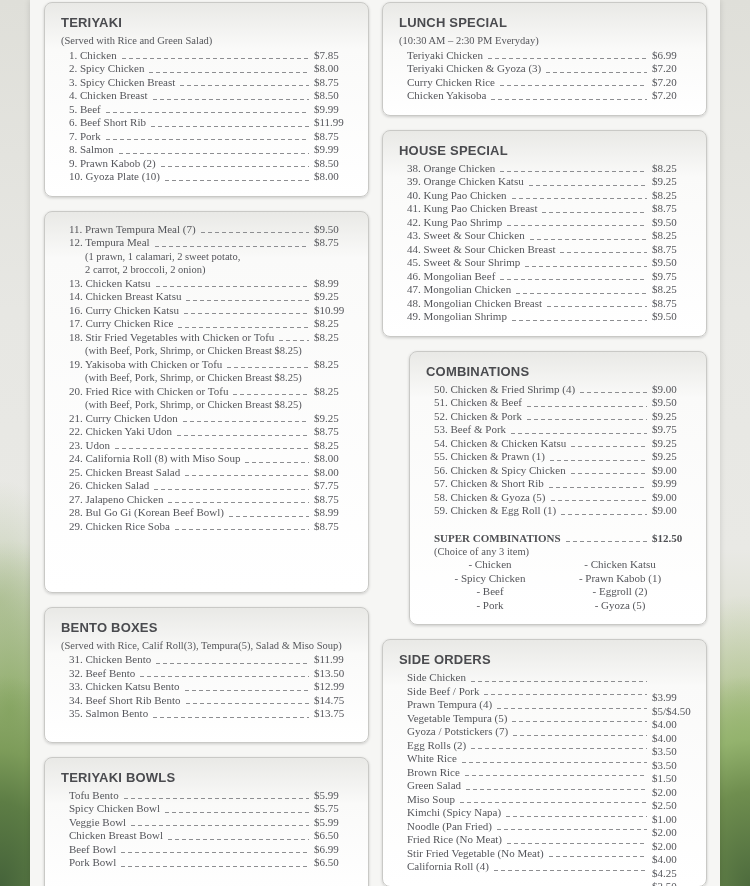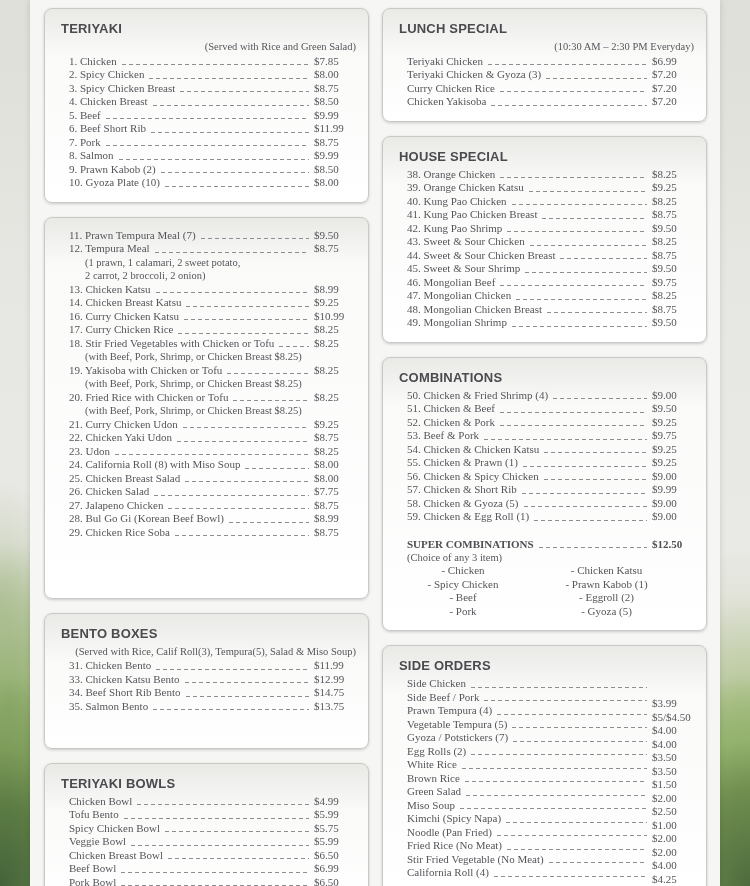--- a/index.html
+++ b/index.html
@@ -10,32 +10,32 @@
   .bg{position:absolute;inset:0;
     background:
       radial-gradient(130px 210px at 0px 886px,   #45633a 0%, #5d7d45 40%, #7d9c5a 65%, rgba(125,156,90,0) 100%),
       radial-gradient(100px 170px at 10px 710px,  rgba(139,170,102,.95) 0%, rgba(139,170,102,0) 100%),
       radial-gradient(70px 120px at 0px 600px,    rgba(160,180,130,.5) 0%, rgba(160,180,130,0) 100%),
       radial-gradient(140px 210px at 750px 886px, #4d6b3d 0%, #6f8e4f 45%, #94b36e 70%, rgba(148,179,110,0) 100%),
       radial-gradient(90px 150px at 745px 745px,  rgba(160,186,120,.85) 0%, rgba(160,186,120,0) 100%),
       linear-gradient(180deg,#dfdfd9 0%,#e7e7e3 35%,#e9e9e5 62%,#d6dac7 76%,#abbd88 88%,#6b8a4f 100%);}
   .content{position:absolute;top:0;bottom:0;left:30px;width:690px;
            background:#f6f6f4;box-shadow:0 0 6px rgba(0,0,0,.14);
-           box-sizing:border-box;padding:8px 13px 0 14px;
+           box-sizing:border-box;padding:2px 13px 0 14px;
            display:flex;gap:13px;align-items:flex-start;}
   .col{flex:1;display:flex;flex-direction:column;gap:14px;min-width:0;}
 
   .card{background:linear-gradient(to bottom,#e9e9e6 0px,#fafaf9 46px,#ffffff 100%);
         border:1px solid #c9c9c6;border-radius:8px;
         box-shadow:0 1px 3px rgba(0,0,0,.18);
         box-sizing:border-box;padding:11px 12px 12px 16px;}
   .card-title{font-family:"Liberation Sans",sans-serif;font-weight:700;
               font-size:13px;line-height:17px;color:#4a4b4f;
               letter-spacing:.2px;margin:0 0 3px 0;}
-  .card-subtitle{font-size:10.5px;line-height:13.5px;color:#55565b;margin:0 0 1px 0;text-align:right;}
+  .card-subtitle{font-size:10.5px;line-height:13.5px;color:#55565b;margin:0 0 1px 0;}
 
   .menu-row{display:flex;align-items:baseline;font-size:11px;line-height:13.5px;
             color:#55565b;padding-left:8px;}
   .item-label{white-space:nowrap;}
   .leader{flex:1;min-width:8px;margin:0 5px 3px 5px;height:1px;align-self:flex-end;
           background-image:repeating-linear-gradient(to right,#8d8e91 0,#8d8e91 4px,transparent 4px,transparent 7px);}
   .item-price{width:42px;flex-shrink:0;white-space:nowrap;}
   .item-note{font-size:10.5px;line-height:13.5px;color:#55565b;padding-left:24px;}
 
   .price-offset .item-price{position:relative;top:20px;}
@@ -47,21 +47,21 @@
   .super-options{display:grid;grid-template-columns:112px auto;
                  font-size:11px;line-height:13.5px;color:#55565b;padding-left:8px;text-align:center;}
 
   
   #card-teriyaki{min-height:184px;}
   #card-joy-special{min-height:382px;}
   #card-bento-boxes{min-height:136px;}
   #card-teriyaki-bowls{min-height:140px;}
   #card-lunch-special{min-height:104px;}
   #card-house-special{min-height:206px;}
-  #card-combinations{min-height:270px;}
+  #card-combinations{min-height:270px;margin-left:27px;}
   #card-side-orders{min-height:246px;}
 </style>
 </head>
 <body>
 
 <div class="page">
   <div class="bg"></div>
   <div class="content">
     <div class="col" id="col-left">
         <section class="card" id="card-teriyaki">
@@ -217,42 +217,42 @@
         </section>
         <section class="card" id="card-bento-boxes">
           <h2 class="card-title">BENTO BOXES</h2>
           <div class="card-subtitle">(Served with Rice, Calif Roll(3), Tempura(5), Salad &amp; Miso Soup)</div>
           <div class="menu-row">
             <span class="item-label">31. Chicken Bento</span>
             <span class="leader"></span>
             <span class="item-price">$11.99</span>
           </div>
           <div class="menu-row">
+            <span class="item-label">32. Beef Bento</span>
+            <span class="leader"></span>
+            <span class="item-price">$13.50</span>
+          </div>
+          <div class="menu-row">
             <span class="item-label">33. Chicken Katsu Bento</span>
             <span class="leader"></span>
             <span class="item-price">$12.99</span>
           </div>
           <div class="menu-row">
             <span class="item-label">34. Beef Short Rib Bento</span>
             <span class="leader"></span>
             <span class="item-price">$14.75</span>
           </div>
           <div class="menu-row">
             <span class="item-label">35. Salmon Bento</span>
             <span class="leader"></span>
             <span class="item-price">$13.75</span>
           </div>
         </section>
         <section class="card" id="card-teriyaki-bowls">
           <h2 class="card-title">TERIYAKI BOWLS</h2>
-          <div class="menu-row">
-            <span class="item-label">Chicken Bowl</span>
-            <span class="leader"></span>
-            <span class="item-price">$4.99</span>
-          </div>
           <div class="menu-row">
             <span class="item-label">Tofu Bento</span>
             <span class="leader"></span>
             <span class="item-price">$5.99</span>
           </div>
           <div class="menu-row">
             <span class="item-label">Spicy Chicken Bowl</span>
             <span class="leader"></span>
             <span class="item-price">$5.75</span>
           </div>

